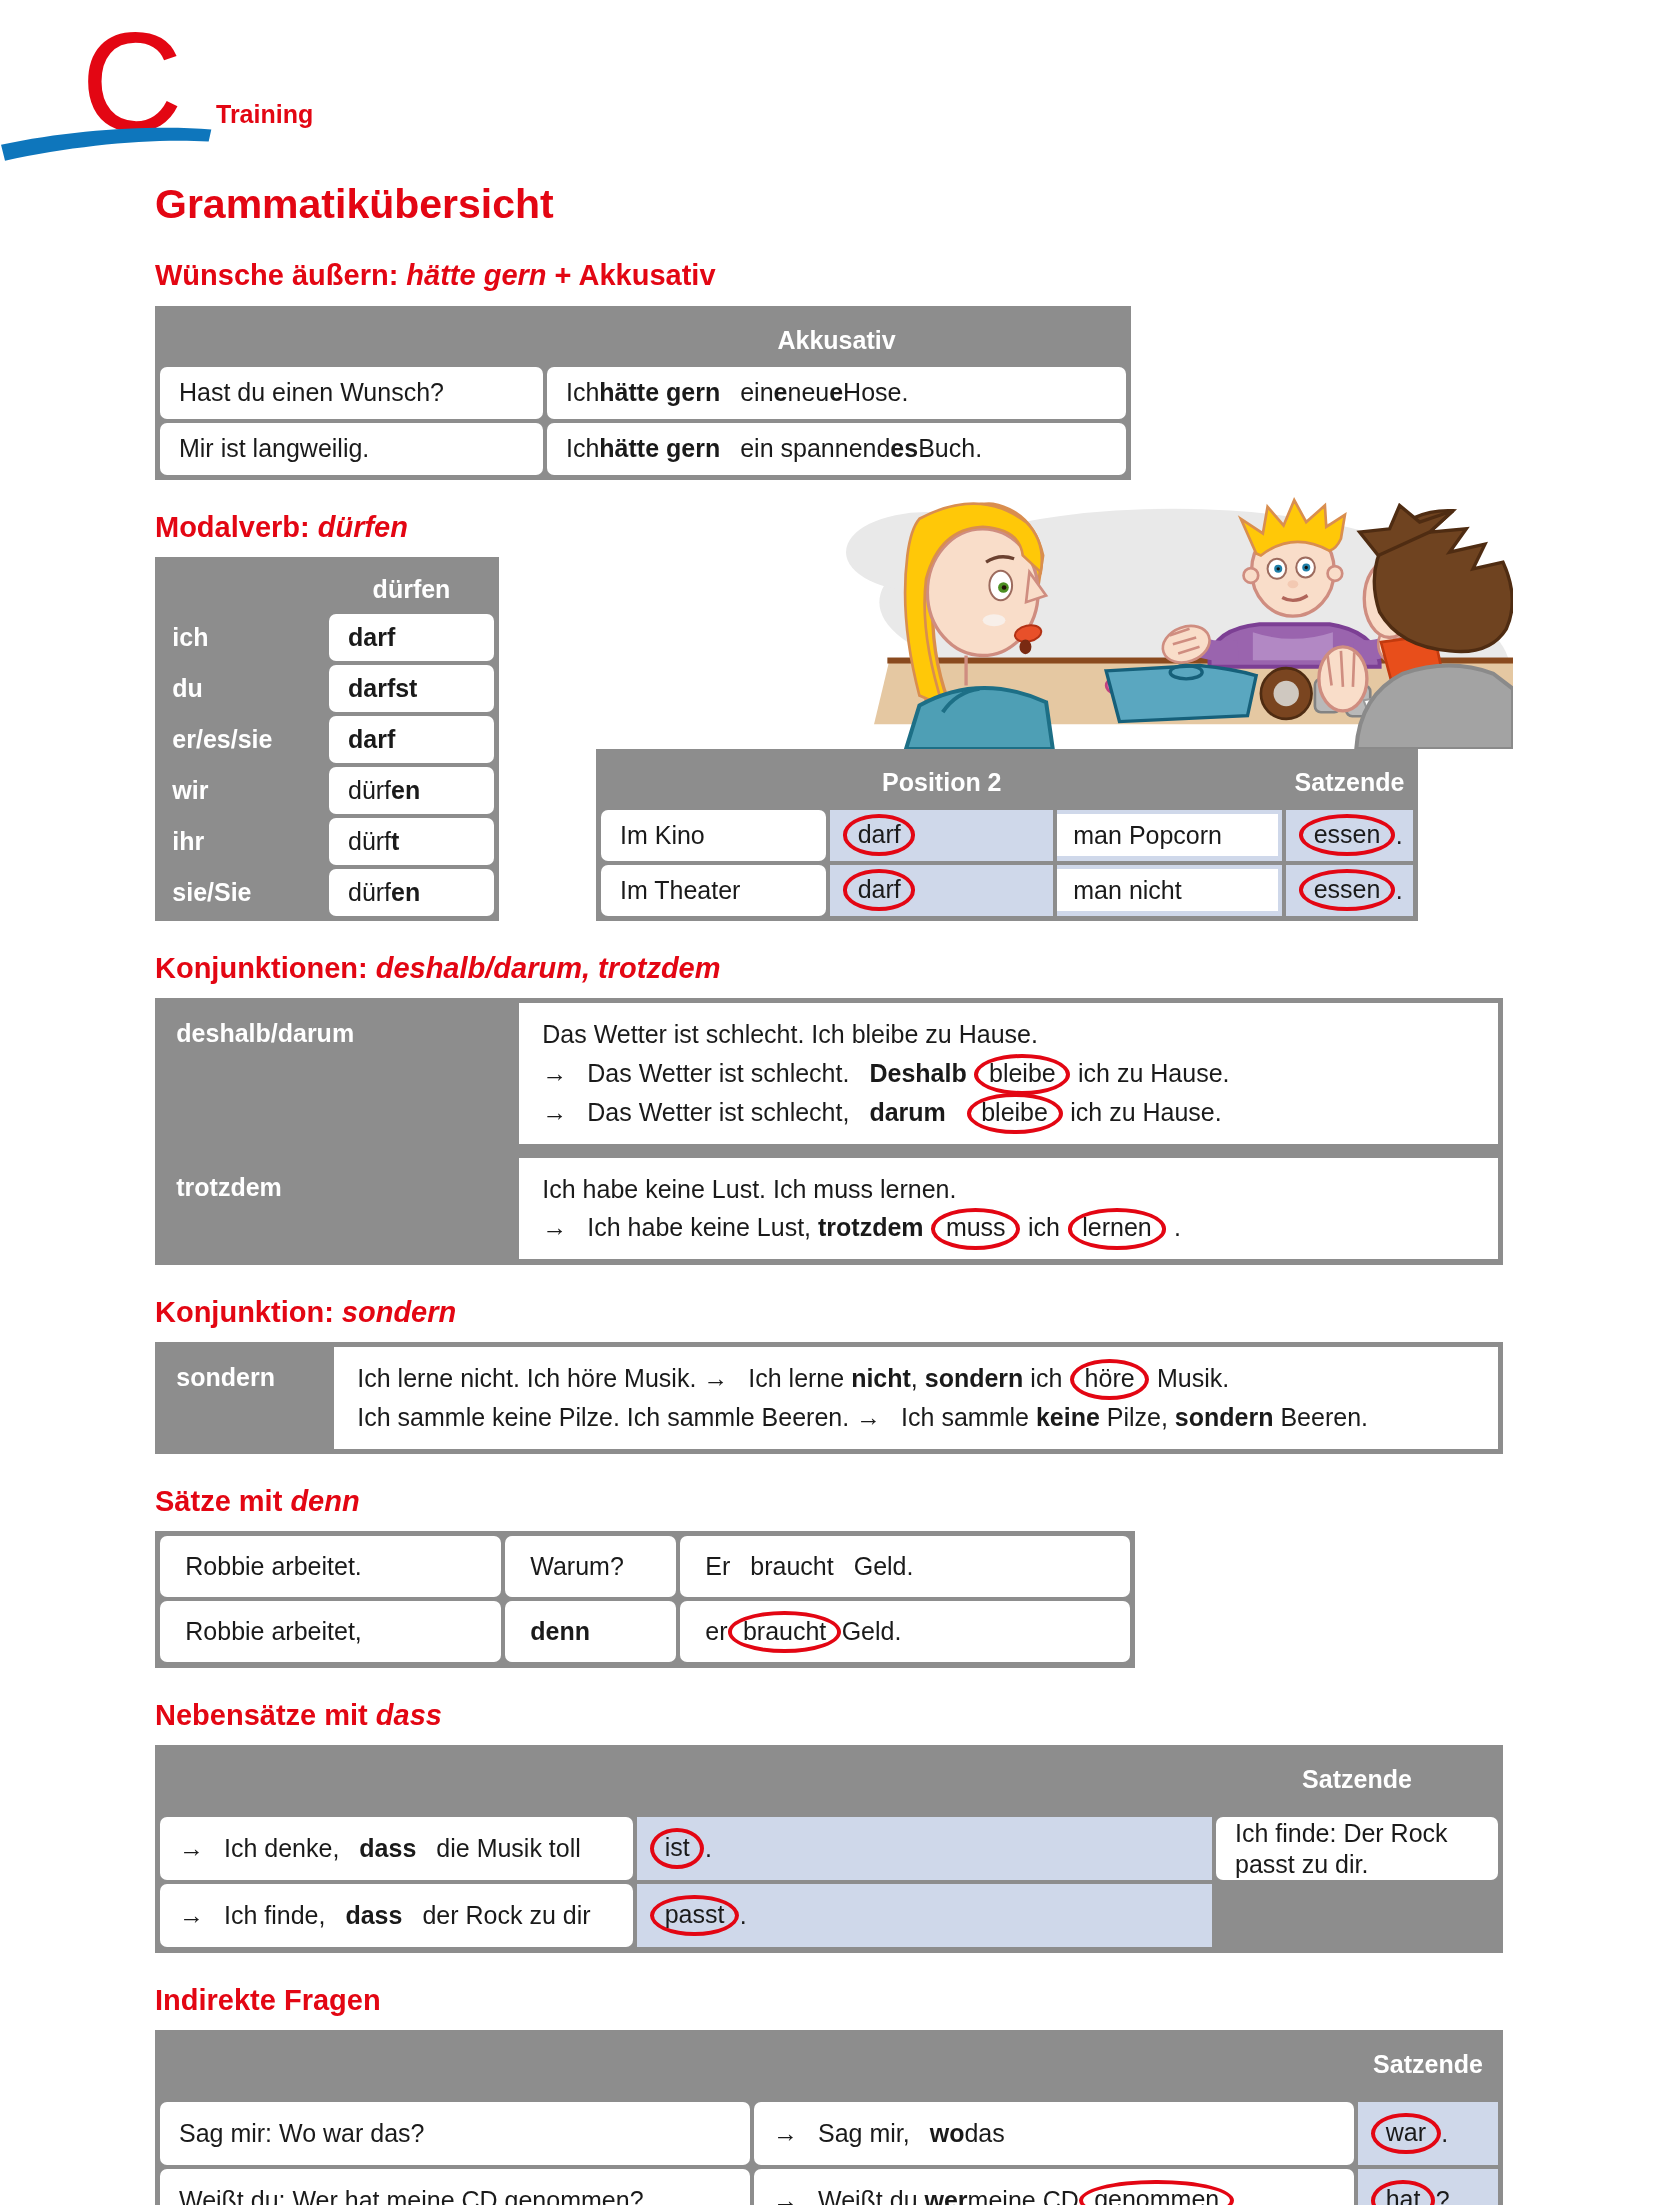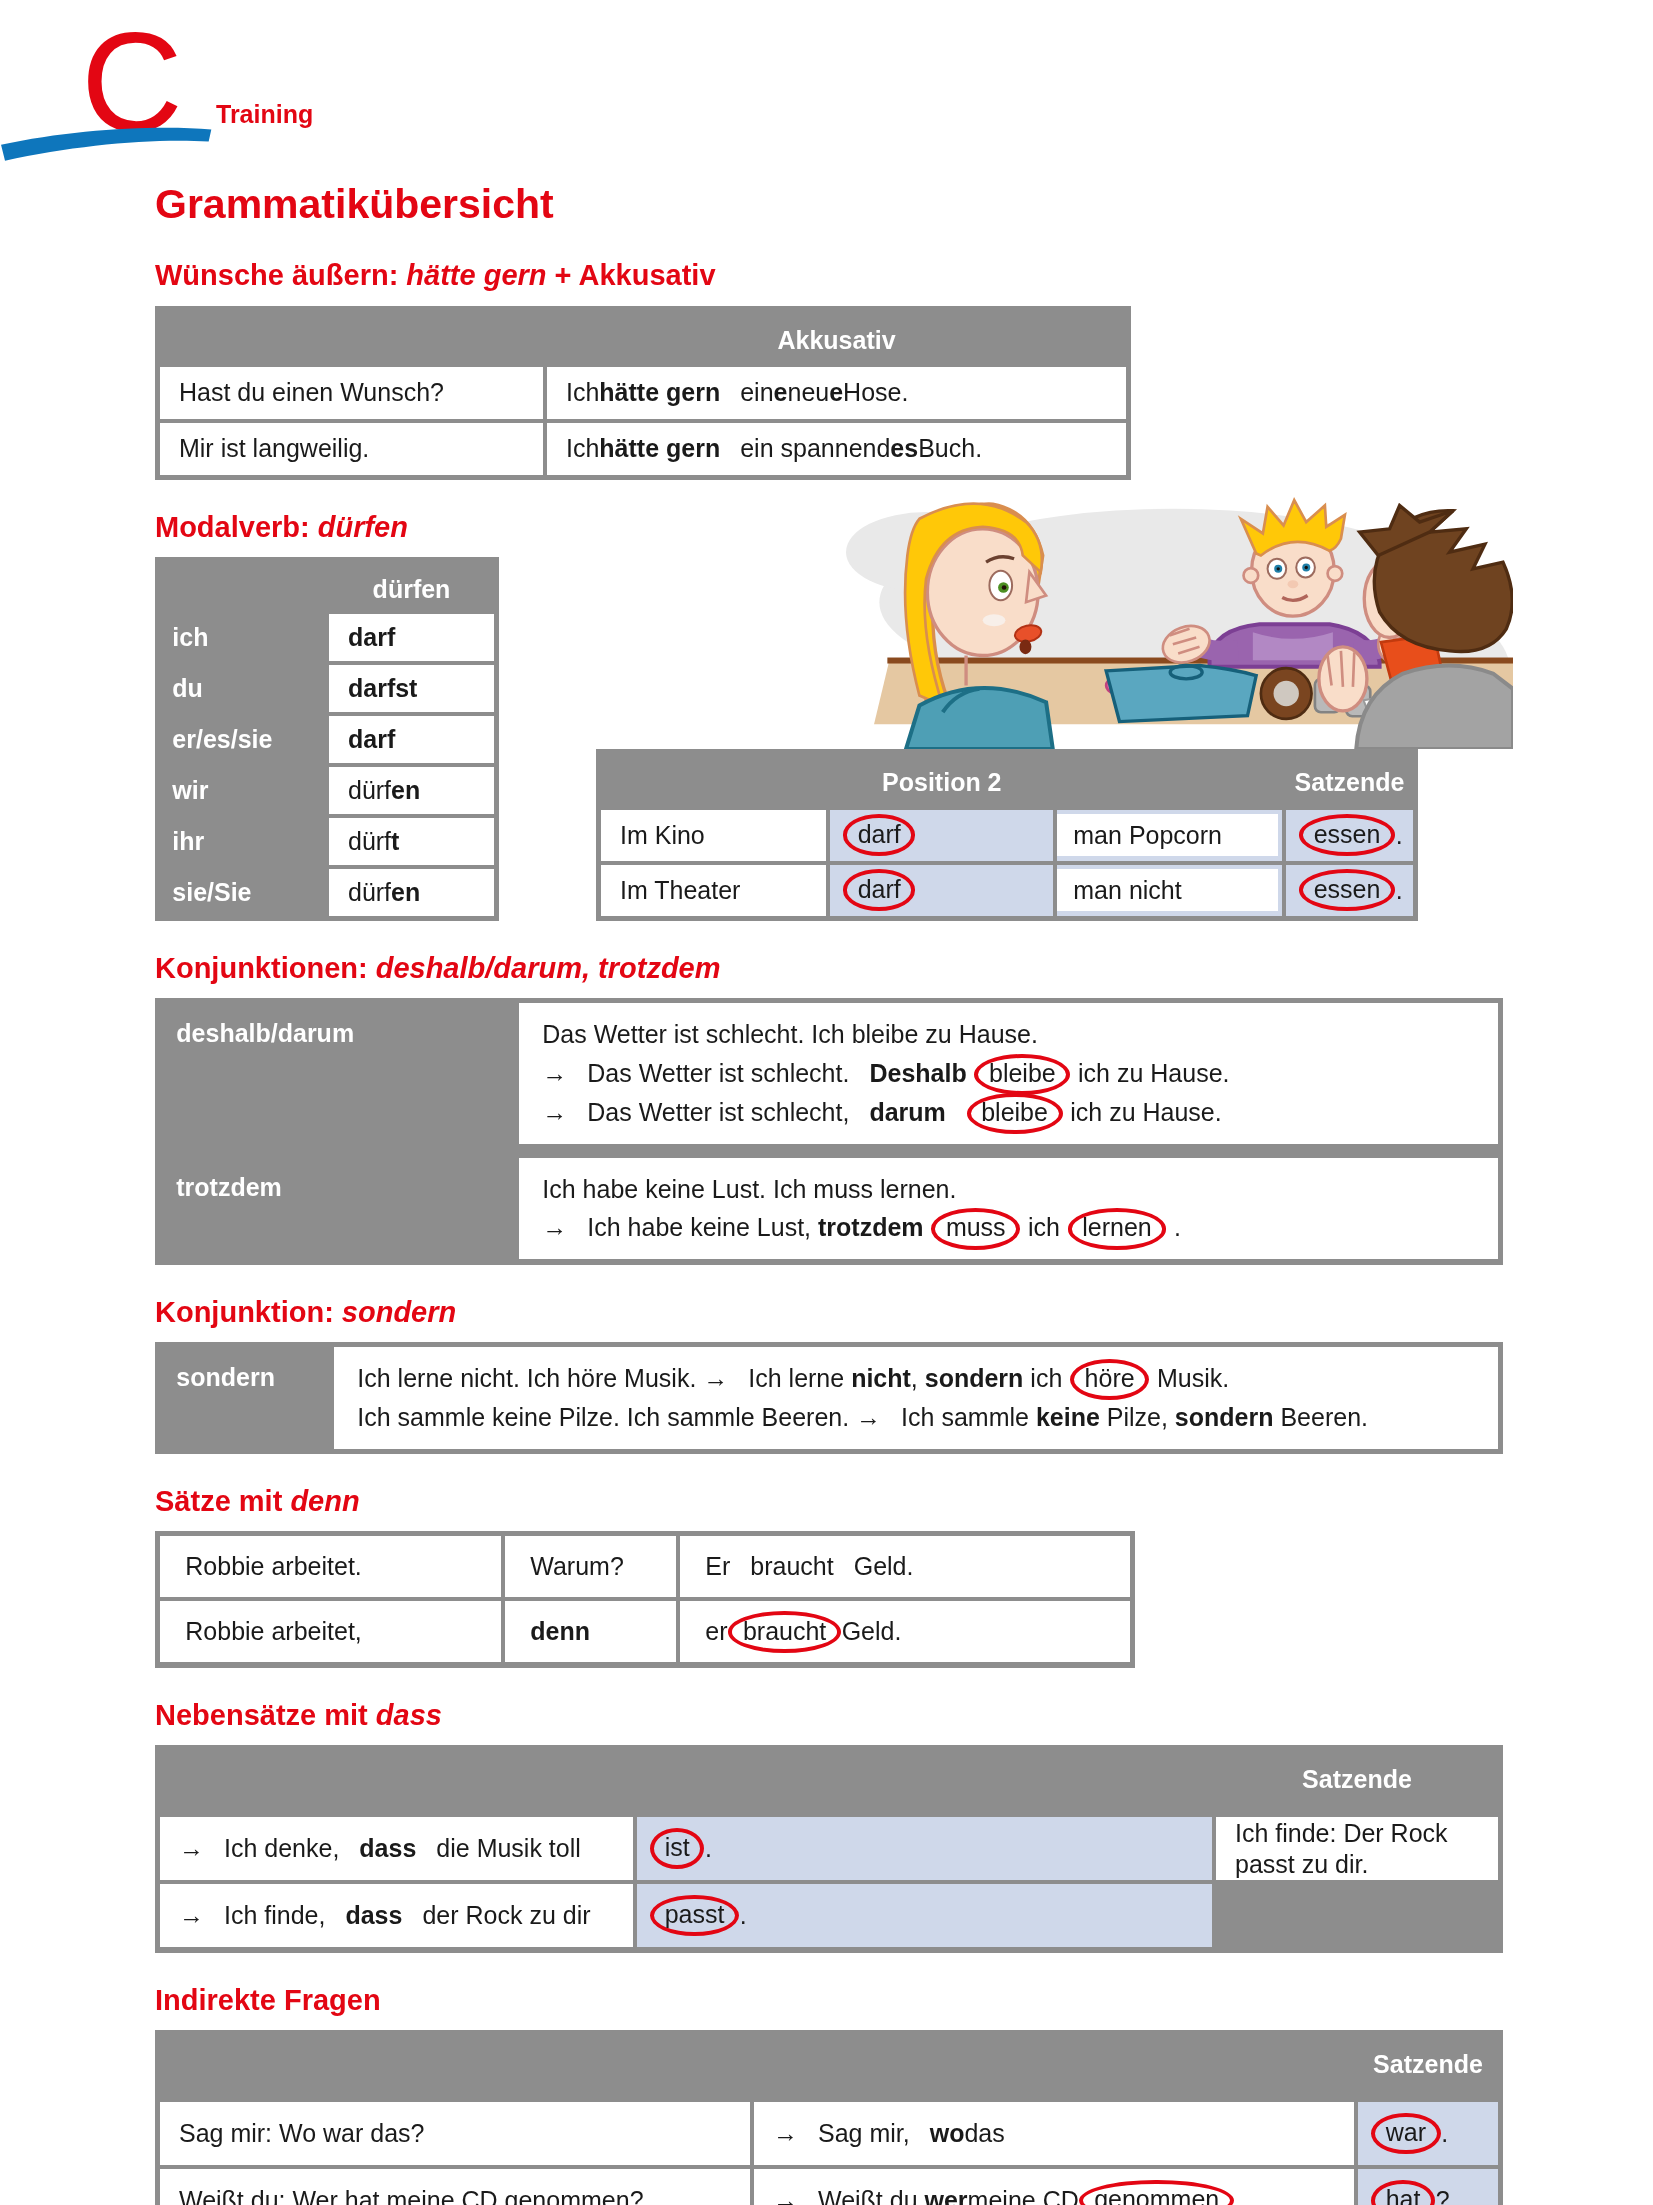--- a/index.html
+++ b/index.html
@@ -23,21 +23,21 @@
   .logo-c{position:absolute;left:81px;top:12px;font-size:141px;line-height:1;font-weight:400;color:var(--red);}
   .swoosh{position:absolute;left:0;top:121px;width:215px;height:41px;}
   .training{position:absolute;left:216px;top:99px;font-size:25px;font-weight:700;color:var(--red);}
   
   .content{position:absolute;left:155px;top:179px;width:1348px;}
   h1{margin:0 0 27px;font-size:41px;font-weight:700;color:var(--red);}
   h2{margin:29px 0 0;font-size:29px;font-weight:700;color:var(--red);}
   h2.first{margin-top:0;}
   
   .gtab{background:var(--gray);padding:5.3px;display:grid;gap:4px;margin-top:12px;}
-  .cell{background:#fff;display:flex;align-items:center;padding:0 18.7px;}
+  .cell{background:#fff;display:flex;align-items:center;padding:0 18.7px;border-radius:7px;}
   .hcell{background:transparent;color:#fff;font-weight:700;display:flex;align-items:center;justify-content:center;}
   .lblcell{background:transparent;color:#fff;font-weight:700;display:flex;align-items:flex-start;padding:14.7px 0 0 16px;}
   .bcell{background:var(--blue);display:flex;align-items:center;padding:0 0 0 12px;}
   
   .t-akk{width:976px;grid-template-columns:383px 1fr;grid-auto-rows:52px;}
   .t-akk .hrow{height:59px;}
   
   .modal-row{display:flex;align-items:flex-start;gap:97px;}
   .t-duerfen{width:351px;grid-template-columns:165px 1fr;grid-auto-rows:47px;margin-top:12px;}
   .t-duerfen .hcell{height:53px;}

